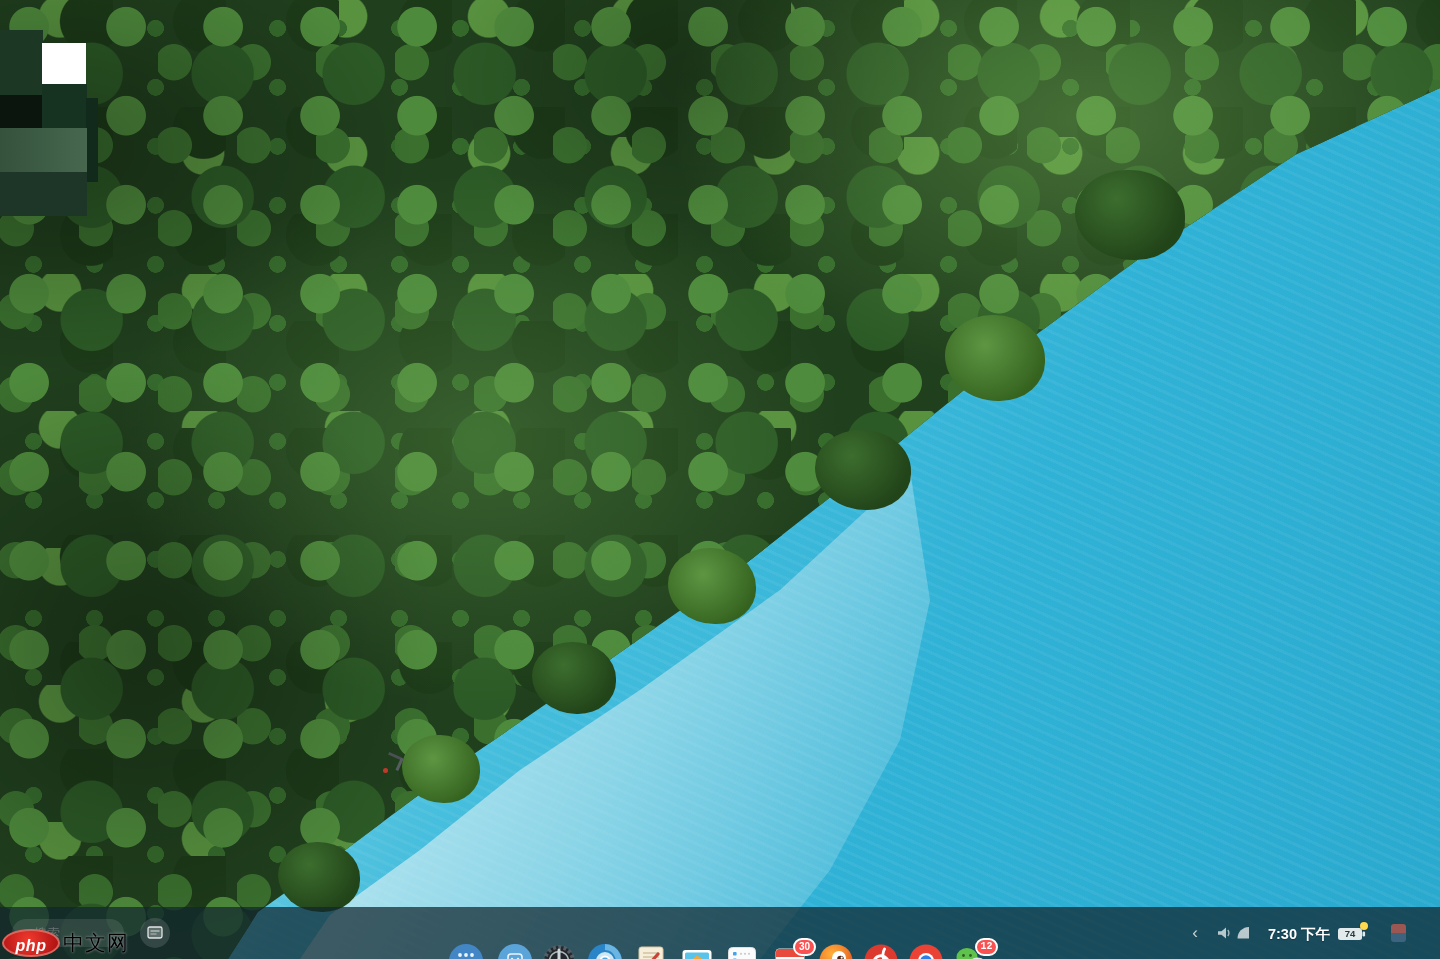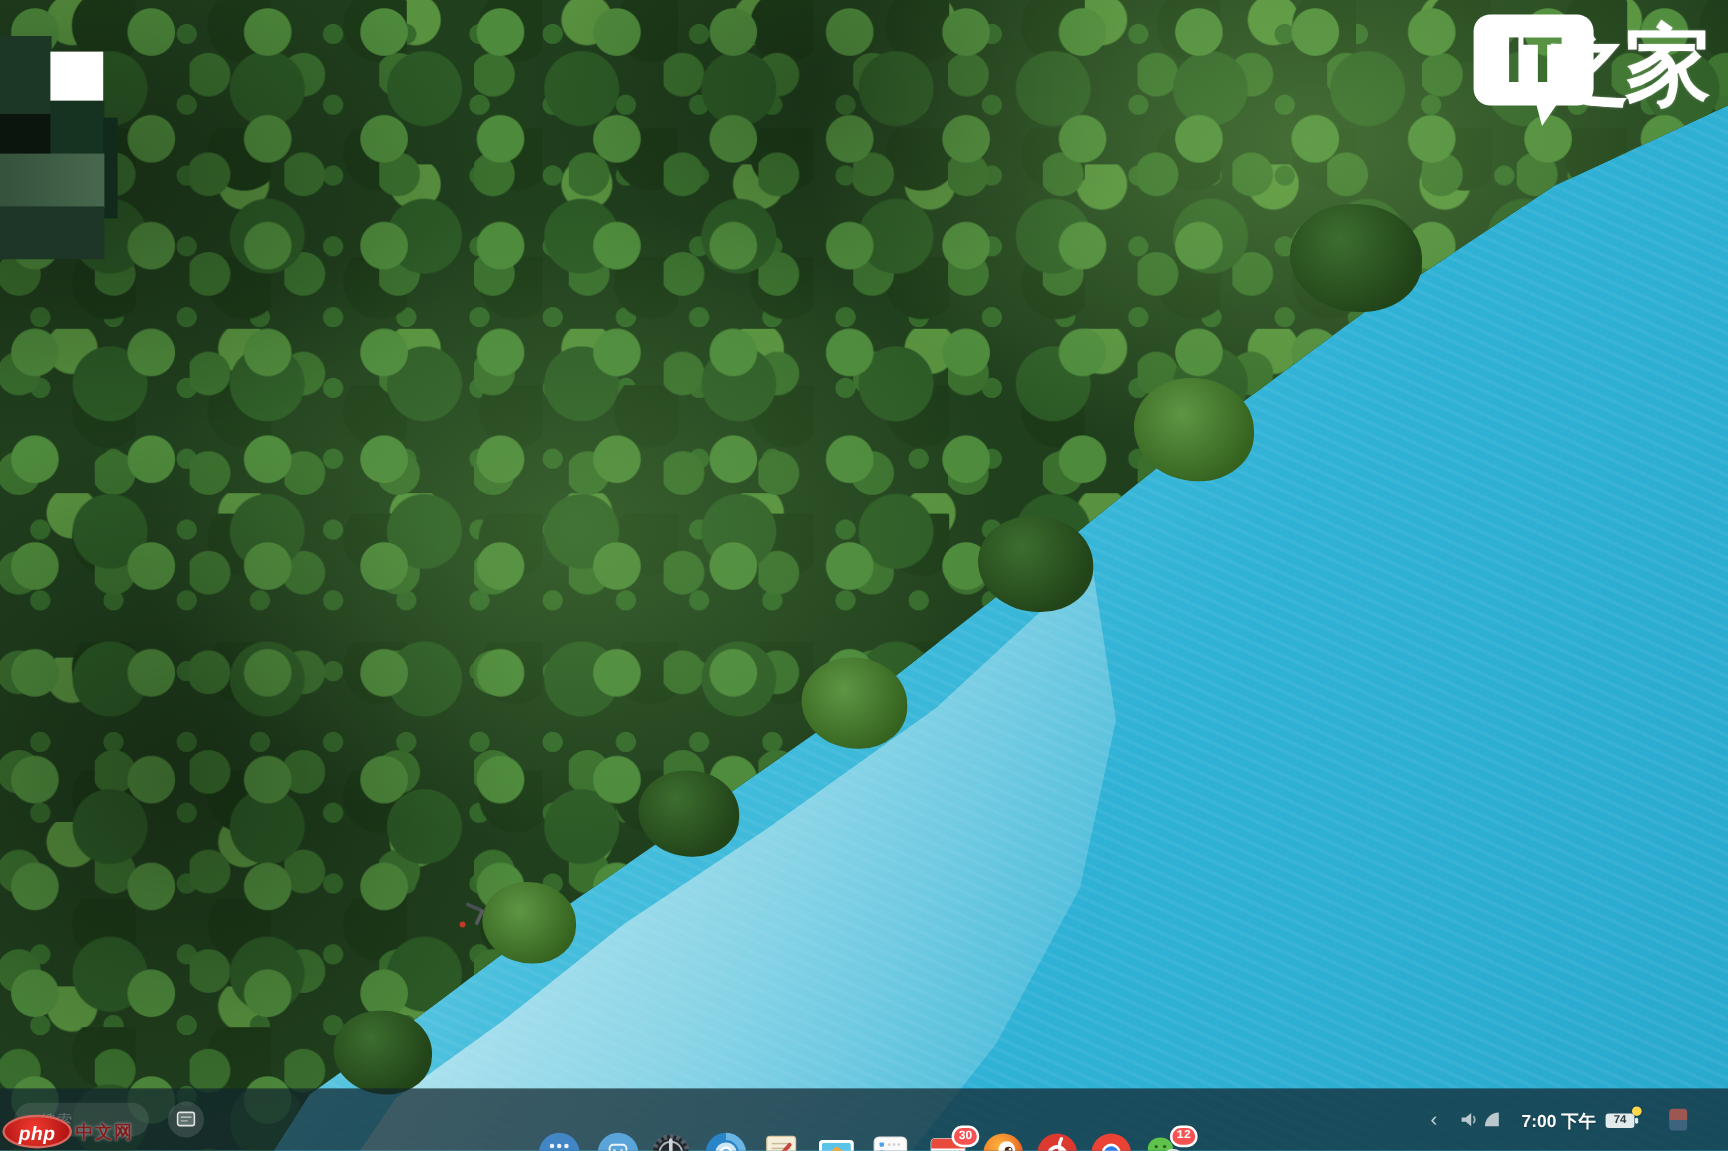--- a/index.html
+++ b/index.html
@@ -54,21 +54,21 @@
   #ithome-cn{position:absolute;right:0;top:4px;font-size:72px;line-height:90px;color:#fff;
     font-weight:bold;letter-spacing:-4px;text-shadow:0 0 2px rgba(255,255,255,.4);}
   #ithome-url{margin-top:8px;color:#fff;font-size:24px;font-weight:bold;letter-spacing:.5px;
     text-shadow:0 1px 2px rgba(0,40,60,.25);}
 
   
   #phpwm{left:2px;bottom:1px;height:30px;display:flex;align-items:center;z-index:30;}
   #php-oval{width:58px;height:28px;border-radius:50%;background:radial-gradient(circle at 45% 38%,#f03a2e,#b31414 85%);
     border:2px solid #d8685f;box-sizing:border-box;display:flex;align-items:flex-end;justify-content:center;}
   #php-oval span{color:#fff;font-weight:bold;font-style:italic;font-size:16px;letter-spacing:.5px;}
-  #php-cn{margin-left:3px;font-size:15px;font-weight:bold;color:#7f1d1d;
+  #php-cn{margin-left:3px;font-size:21px;font-weight:normal;color:#000000;
     text-shadow:0 0 1px #9aa0a6,0 0 3px rgba(200,205,210,.6);letter-spacing:1px;}
 
   
   #taskbar{left:0;bottom:0;width:1440px;height:52px;background:rgba(16,38,46,.72);z-index:20;}
   #search-pill{left:12px;top:12px;width:112px;height:28px;border-radius:14px;
     background:rgba(255,255,255,.10);display:flex;align-items:center;padding:0 8px;box-sizing:border-box;}
   #search-input{border:none;outline:none;background:transparent;width:80px;margin-left:6px;
     color:rgba(255,255,255,.85);font-size:13px;font-family:"Liberation Sans",sans-serif;}
   #search-input::placeholder{color:rgba(255,255,255,.28);}
   #taskview-btn{left:140px;top:11px;width:30px;height:30px;border-radius:50%;
@@ -114,35 +114,20 @@
   <div class="blk" style="left:0;top:30px;width:43px;height:66px;background:#1c3824;"></div>
   <div class="blk" style="left:42px;top:43px;width:44px;height:41px;background:#ffffff;"></div>
   <div class="blk" style="left:0;top:95px;width:43px;height:34px;background:#0b150e;"></div>
   <div class="blk" style="left:42px;top:84px;width:45px;height:45px;background:#163322;"></div>
   <div class="blk" style="left:86px;top:98px;width:12px;height:84px;background:#122a1c;"></div>
   <div class="blk" style="left:0;top:128px;width:87px;height:45px;background:linear-gradient(90deg,#35523c,#47684f);"></div>
   <div class="blk" style="left:0;top:172px;width:87px;height:44px;background:#1e3627;"></div>
 </div>
 
 <div id="ithome" class="abs">
-  <div id="ithome-row">
-    <svg width="112" height="100" viewBox="0 0 112 100" style="position:absolute;left:0;top:0;">
-      <defs>
-        <mask id="itmask">
-          <rect x="0" y="0" width="112" height="100" fill="#fff"></rect>
-          <text x="56" y="62" text-anchor="middle" font-family="Liberation Sans, sans-serif" font-size="54" font-weight="bold" fill="#000">IT</text>
-        </mask>
-      </defs>
-      <g mask="url(#itmask)">
-        <rect x="6" y="6" width="100" height="76" rx="14" fill="#fff"></rect>
-        <path d="M58 80 L76 80 L63 99 Z" fill="#fff"></path>
-      </g>
-    </svg>
-    <div id="ithome-cn">之家</div>
-  </div>
 </div>
 
 <div id="taskbar" class="abs">
 
   <div id="search-pill" class="abs">
     <svg width="14" height="14" viewBox="0 0 14 14">
       <circle cx="6" cy="6" r="4.2" fill="none" stroke="rgba(255,255,255,.65)" stroke-width="1.6"></circle>
       <line x1="9.2" y1="9.2" x2="13" y2="13" stroke="rgba(255,255,255,.65)" stroke-width="1.6" stroke-linecap="round"></line>
     </svg>
     <input id="search-input" type="text" placeholder="搜索" style="">
@@ -314,21 +299,21 @@
   <span id="tray-collapse">‹</span>
 
   <svg class="tray-ic" style="left:1216px;" width="16" height="14" viewBox="0 0 16 14">
     <path d="M2 5.2 L5.5 5.2 L10 1.5 L10 12.5 L5.5 8.8 L2 8.8 Z" fill="rgba(255,255,255,.82)"></path>
     <path d="M11.8 4 a5 5 0 0 1 0 6" stroke="rgba(255,255,255,.7)" stroke-width="1.4" fill="none"></path>
   </svg>
   <svg class="tray-ic" style="left:1236px;" width="15" height="14" viewBox="0 0 15 14">
     <path d="M1.5 12.5 A11.5 11.5 0 0 1 13 1 L13 12.5 Z" fill="rgba(255,255,255,.82)"></path>
   </svg>
 
-  <span id="clock">7:00 下午</span>
+  <span id="clock">7:30 下午</span>
 
   <div id="battery">
     <svg width="30" height="16" viewBox="0 0 30 16">
       <rect x="1" y="2" width="24" height="12" rx="2.5" fill="#e2eaec"></rect>
       <rect x="25.5" y="5.5" width="2.6" height="5" rx="1.2" fill="#e2eaec"></rect>
     </svg>
     <span id="battery-num">74</span>
     <div id="charge-dot"></div>
   </div>
 

